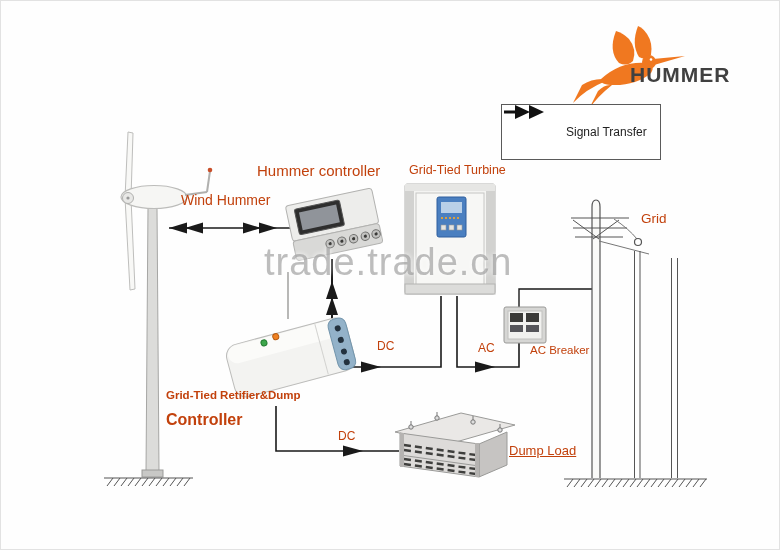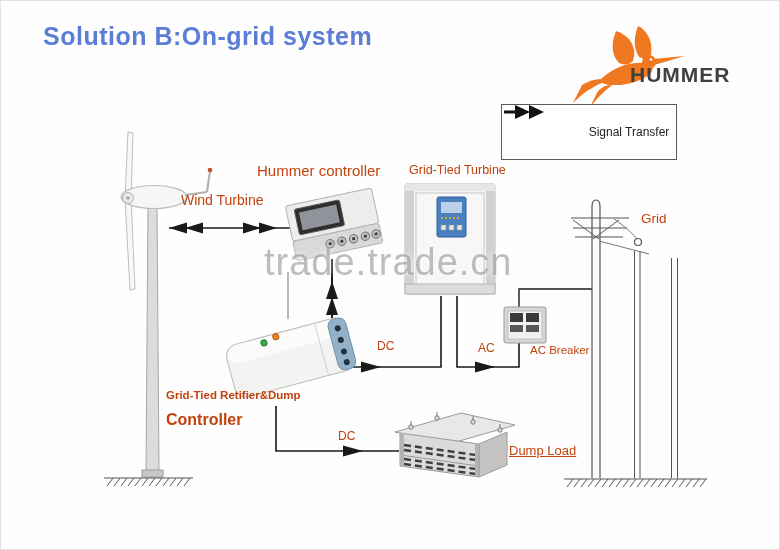--- a/index.html
+++ b/index.html
@@ -4,21 +4,21 @@
 <style>
   html,body{margin:0;padding:0;background:#fff;}
   #stage{position:relative;width:780px;height:550px;background:#fefefe;
          border:1px solid #e2e2e2;box-sizing:border-box;overflow:hidden;
          font-family:"Liberation Sans", sans-serif;}
   svg{position:absolute;left:0;top:0;}
   .lbl{position:absolute;color:#c2410c;white-space:nowrap;line-height:1.1;}
   #title{left:42px;top:22px;font-size:25px;font-weight:bold;color:#5b7dd6;letter-spacing:.5px;}
   #brand-text{left:629px;top:62px;font-size:21px;font-weight:800;color:#404040;letter-spacing:1px;}
   #legend{position:absolute;left:500px;top:103px;width:158px;height:54px;border:1px solid #5a5a5a;
-          background:#fff;display:flex;flex-direction:row;justify-content:center;gap:4px;padding-left:16px;}
+          background:#fff;display:flex;flex-direction:column;justify-content:center;gap:4px;}
   .legend-row{display:flex;align-items:center;}
   .legend-ic{width:64px;display:flex;justify-content:flex-end;padding-right:6px;box-sizing:border-box;}
   .legend-row span.t{font-size:12px;color:#222;}
   #lbl-wind{left:180px;top:192px;font-size:14px;}
   #lbl-controller{left:256px;top:162px;font-size:15px;}
   #lbl-inverter{left:408px;top:163px;font-size:12.5px;}
   #lbl-grid{left:640px;top:211px;font-size:13.5px;}
   #lbl-breaker{left:529px;top:343px;font-size:11.5px;text-align:center;}
   #lbl-ac{left:477px;top:341px;font-size:12px;}
   #lbl-dc1{left:376px;top:339px;font-size:12px;}
@@ -209,37 +209,36 @@
       <path d="M637 25 Q630 43 638 56 Q646 60 650 54 Q652 42 646 33 Q642 27 637 25 Z"></path>
       <path d="M600 78 Q620 60 645 62 Q655 64 650 72 Q635 85 610 84 Q598 83 600 78 Z"></path>
       <circle cx="648" cy="61" r="7"></circle>
       <path d="M652 58 L684 55 L653 64 Z"></path>
       <path d="M605 80 Q585 88 572 102 L581 84 Q590 78 601 78 Z"></path>
       <path d="M611 84 Q596 96 588 108 L597 90 Q603 84 609 84 Z"></path>
       <circle cx="650" cy="58.5" r="1.3" fill="#fff"></circle>
     </g>
   </svg>
 
-  <div class="lbl" id="title">Solution B:On-grid system</div>
   <div class="lbl" id="brand-text">HUMMER</div>
 
   <div id="legend">
     <div class="legend-row">
       <span class="legend-ic">
         <svg width="44" height="14" viewBox="0 0 44 14">
           <rect x="2" y="5.5" width="13" height="3" fill="#111"></rect>
           <polygon points="13,0 13,14 28,7" fill="#111"></polygon>
           <polygon points="27,0 27,14 42,7" fill="#111"></polygon>
         </svg>
       </span>
       <span class="t">Signal Transfer</span>
     </div>
   </div>
 
-  <div class="lbl" id="lbl-wind">Wind Turbine</div>
+  <div class="lbl" id="lbl-wind">Wind Hummer</div>
   <div class="lbl" id="lbl-controller">Hummer controller</div>
   <div class="lbl" id="lbl-inverter">Grid-Tied Turbine</div>
   <div class="lbl" id="lbl-grid">Grid</div>
   <div class="lbl" id="lbl-breaker">AC Breaker</div>
   <div class="lbl" id="lbl-ac">AC</div>
   <div class="lbl" id="lbl-dc1">DC</div>
   <div class="lbl" id="lbl-rect1">Grid-Tied Retifier&amp;Dump</div>
   <div class="lbl" id="lbl-rect2">Controller</div>
   <div class="lbl" id="lbl-dc2">DC</div>
   <div class="lbl" id="lbl-dump">Dump Load</div>

